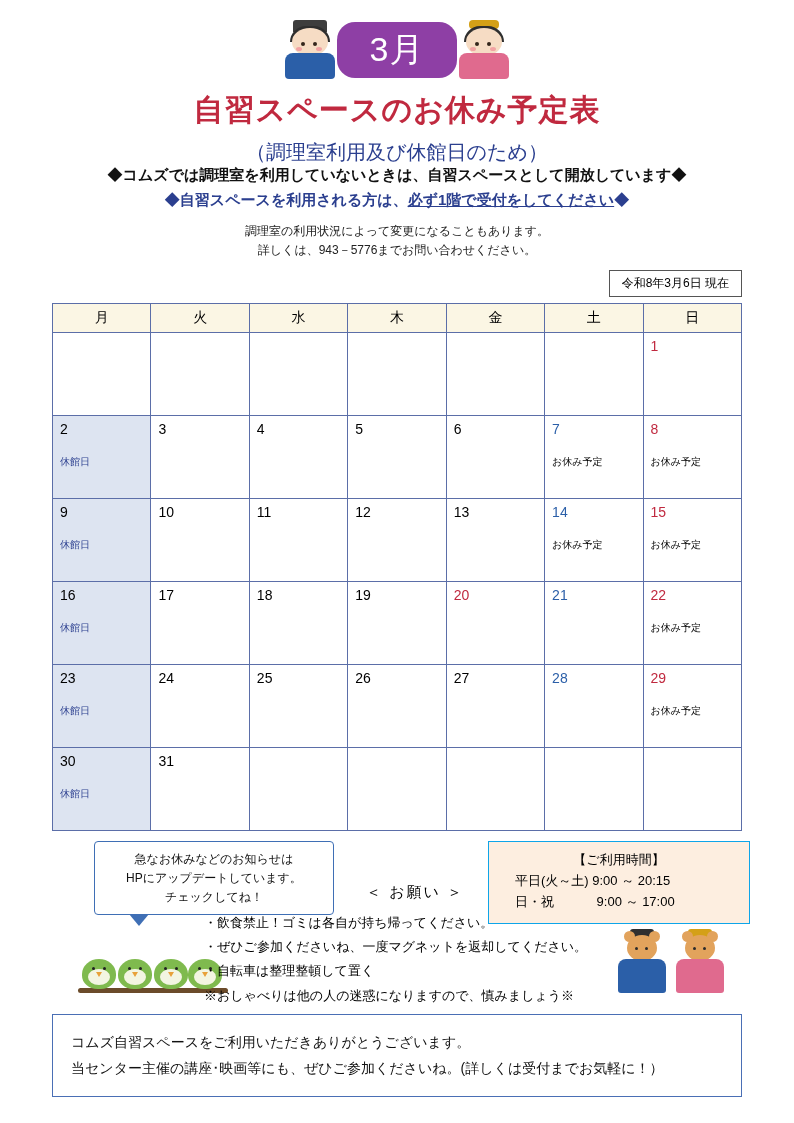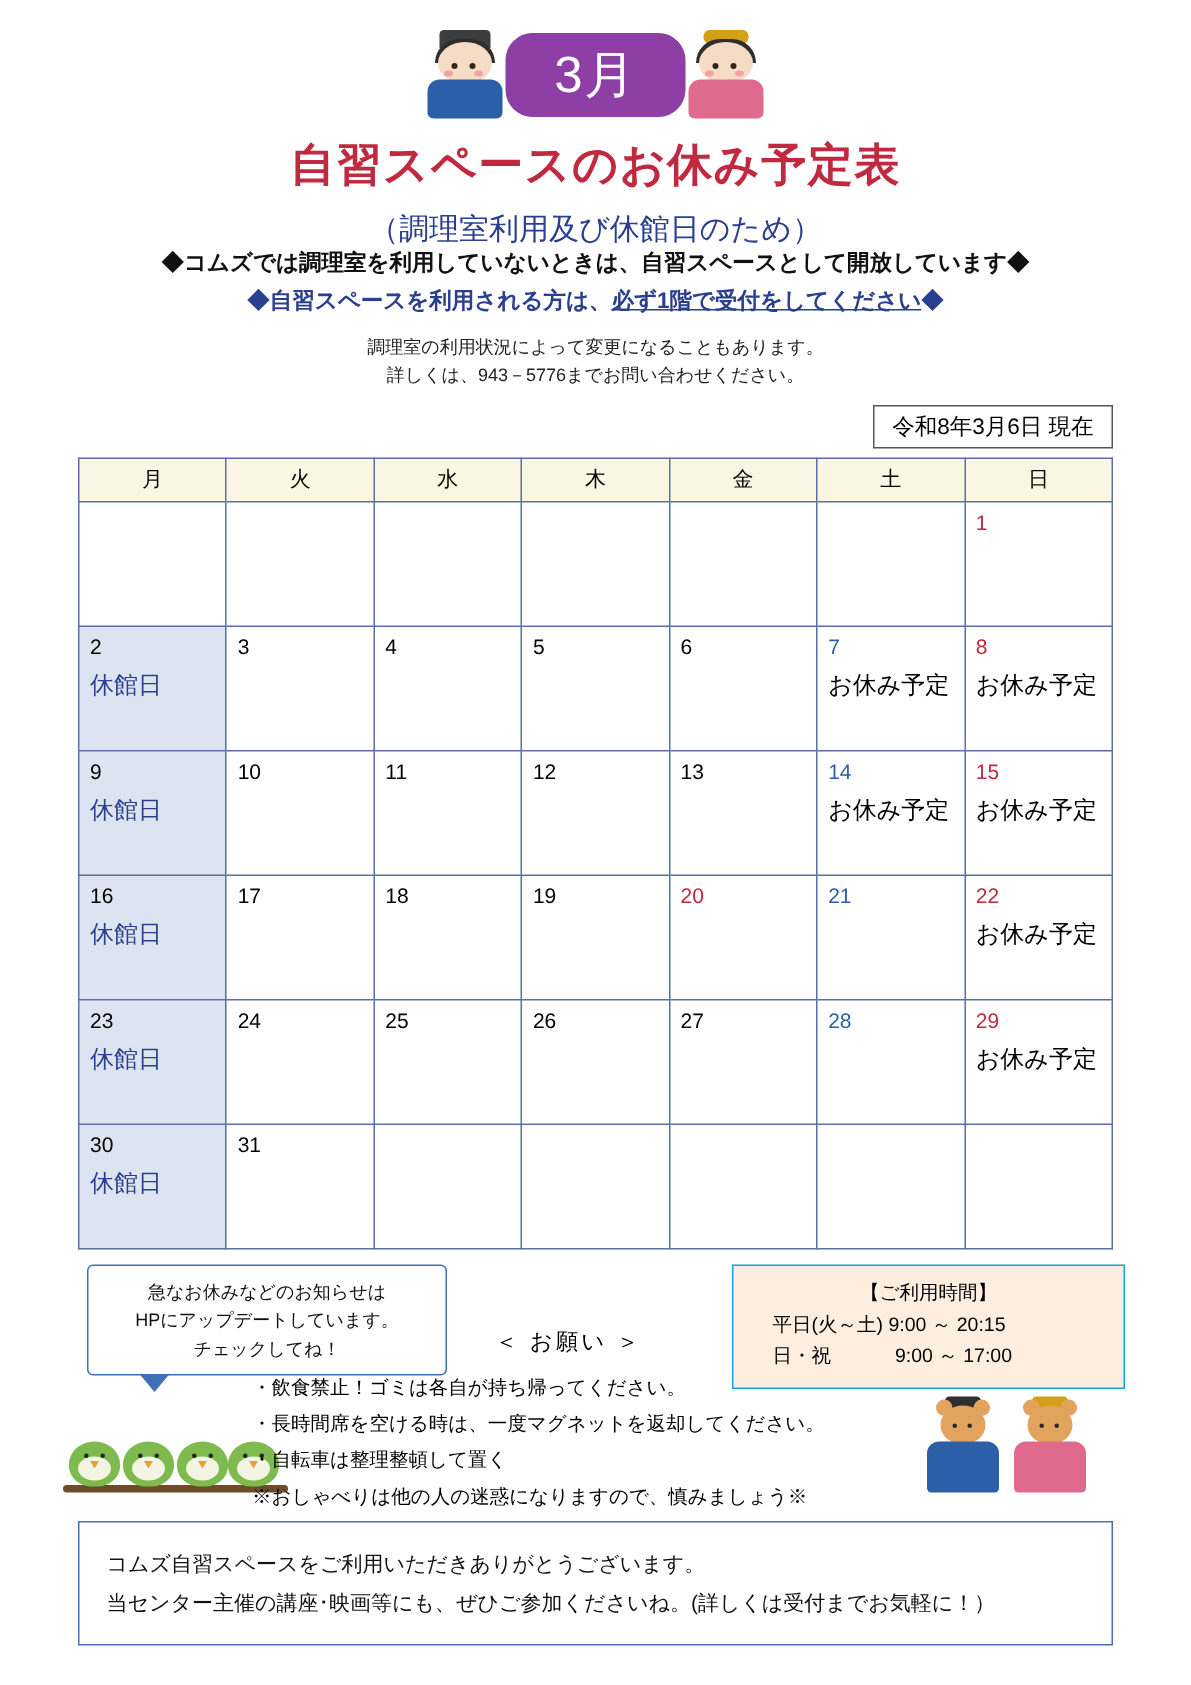--- a/index.html
+++ b/index.html
@@ -145,21 +145,21 @@
 
   
   .stamp-wrap {
     display: flex;
     justify-content: flex-end;
     padding-right: 52px;
     margin-top: 10px;
   }
   .stamp {
     border: 1px solid #555555;
-    font-size: 15px;
+    font-size: 12px;
     padding: 4px 12px;
     background: #ffffff;
   }
 
   
   .cal-wrap {
     padding: 6px 52px 0 52px;
   }
   table.cal {
     border-collapse: collapse;
@@ -180,29 +180,30 @@
   }
   table.cal td {
     height: 72px;
     padding: 5px 7px;
     font-size: 13px;
   }
   td.shade { background: #dde4f1; }
   .daynum { font-size: 14px; line-height: 1.2; }
   .daynum.sat { color: #2b5fa8; }
   .daynum.sun { color: #c0293f; }
-  .dayinfo { font-size: 16px; margin-top: 8px; line-height: 1.2; }
+  .dayinfo { font-size: 10px; margin-top: 18px; line-height: 1.2; }
   .dayinfo.blue { color: #2b3f8f; }
 
   
   .bottom {
     position: relative;
     padding: 0 52px;
     margin-top: 10px;
     height: 190px;
+    margin-left: 36px;
   }
   .speech {
     position: absolute;
     left: 58px;
     top: 0px;
     width: 218px;
     border: 1px solid #3f6fb5;
     border-radius: 4px;
     background: #ffffff;
     padding: 8px 10px;
@@ -647,21 +648,21 @@
           <div class="eye l"></div>
           <div class="eye r"></div>
           <div class="beak"></div>
         </div>
     </div>
 
     <div class="onegai">＜ お願い ＞</div>
 
     <div class="rules">
       <div>・飲食禁止！ゴミは各自が持ち帰ってください。</div>
-      <div>・長時間席を空ける時は、一度マグネットを返却してください。</div>
+      <div>・ぜひご参加くださいね、一度マグネットを返却してください。</div>
       <div>・自転車は整理整頓して置く</div>
       <div>※おしゃべりは他の人の迷惑になりますので、慎みましょう※</div>
     </div>
 
     <div class="hours">
       <div>【ご利用時間】</div>
       <div class="hrow">平日(火～土)  9:00 ～ 20:15</div>
       <div class="hrow">日・祝　　　 9:00 ～ 17:00</div>
     </div>
 

